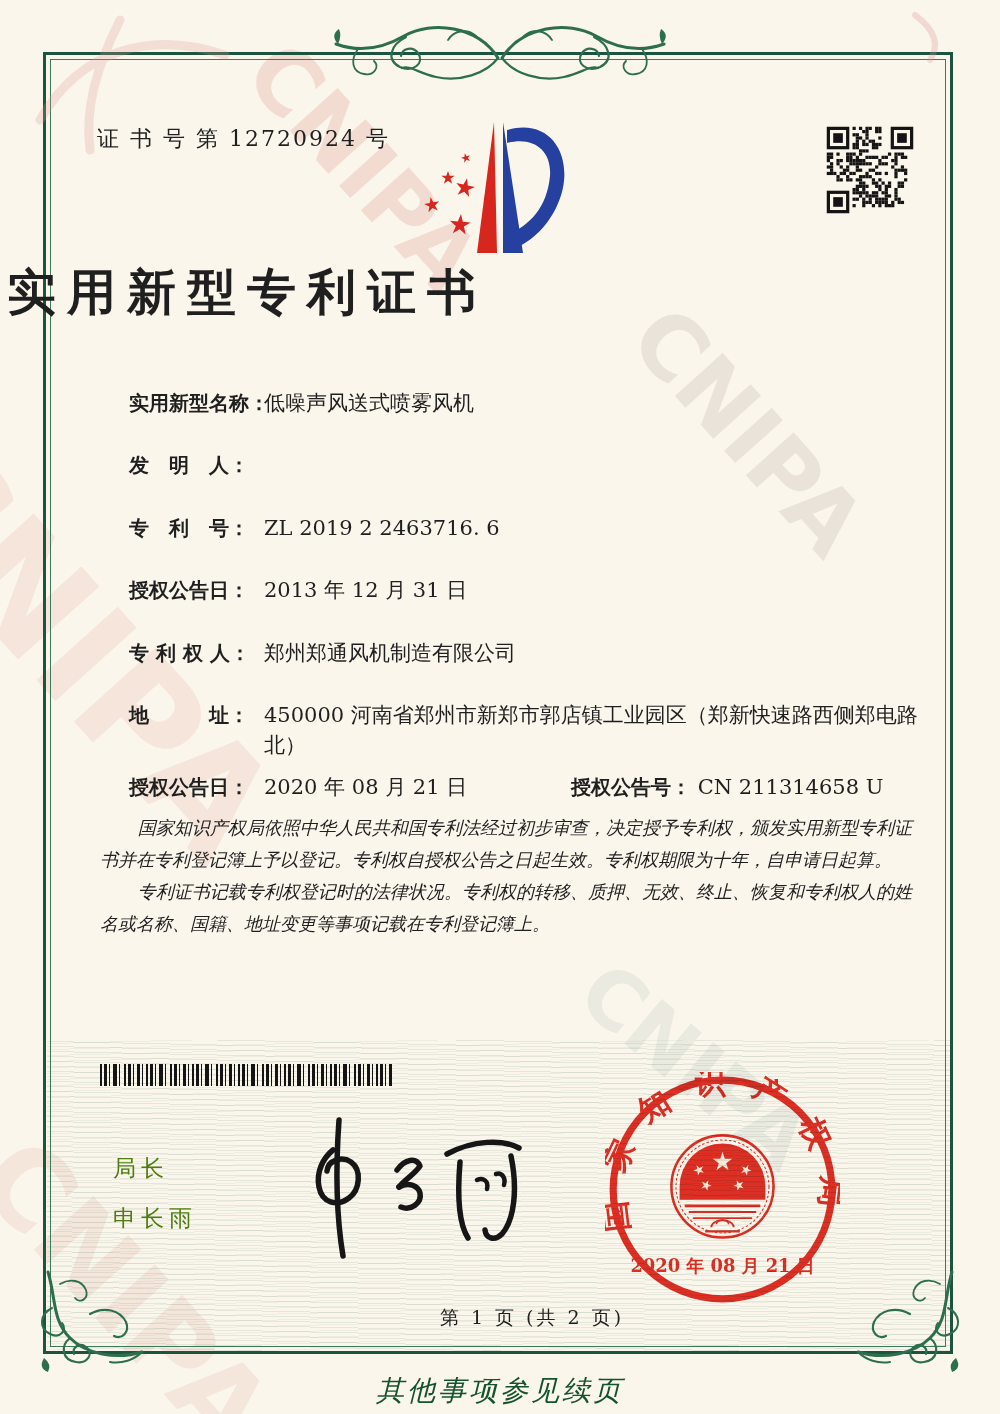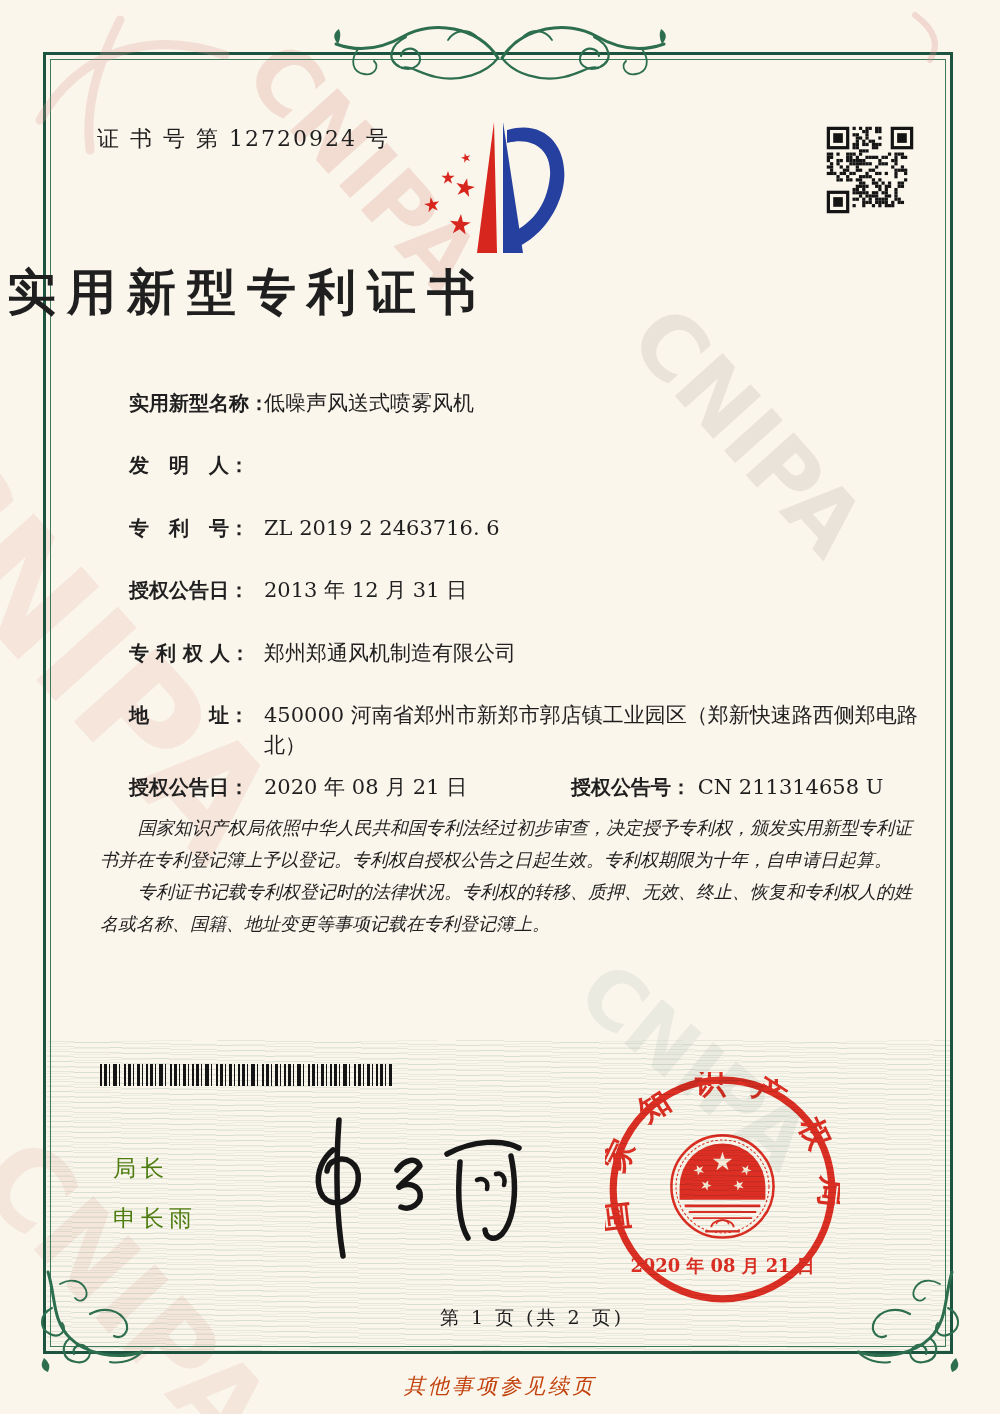--- a/index.html
+++ b/index.html
@@ -62,21 +62,21 @@
   .signer{position:absolute; left:113px; top:1143px;
     font-family:Liberation Sans, sans-serif;
     font-size:23px; letter-spacing:5px; color:#4d7c0f; line-height:50px;}
   .signature{position:absolute; left:255px; top:1112px;}
   
   .seal{position:absolute; left:605px; top:1072px; mix-blend-mode:multiply; opacity:.94;}
   
   .page-info{position:absolute; left:0; top:1305px; width:100%; text-align:center;
     font-size:19px; letter-spacing:3px;padding-left:32px;}
   .cont-note{position:absolute; left:0; top:1372px; width:100%; text-align:center;
-    font-size:21px; font-style:italic; letter-spacing:3px; color:#c2410c;}
+    font-size:28px; font-style:italic; letter-spacing:3px; color:#14532d;}
 </style>
 </head>
 <body>
 
 <div class="page">
 
   <div class="wm wm-1">CNIPA</div>
   <div class="wm wm-2">CNIPA</div>
   <div class="wm wm-3">CNIPA</div>
   <div class="wm wm-4">CNIPA</div>

